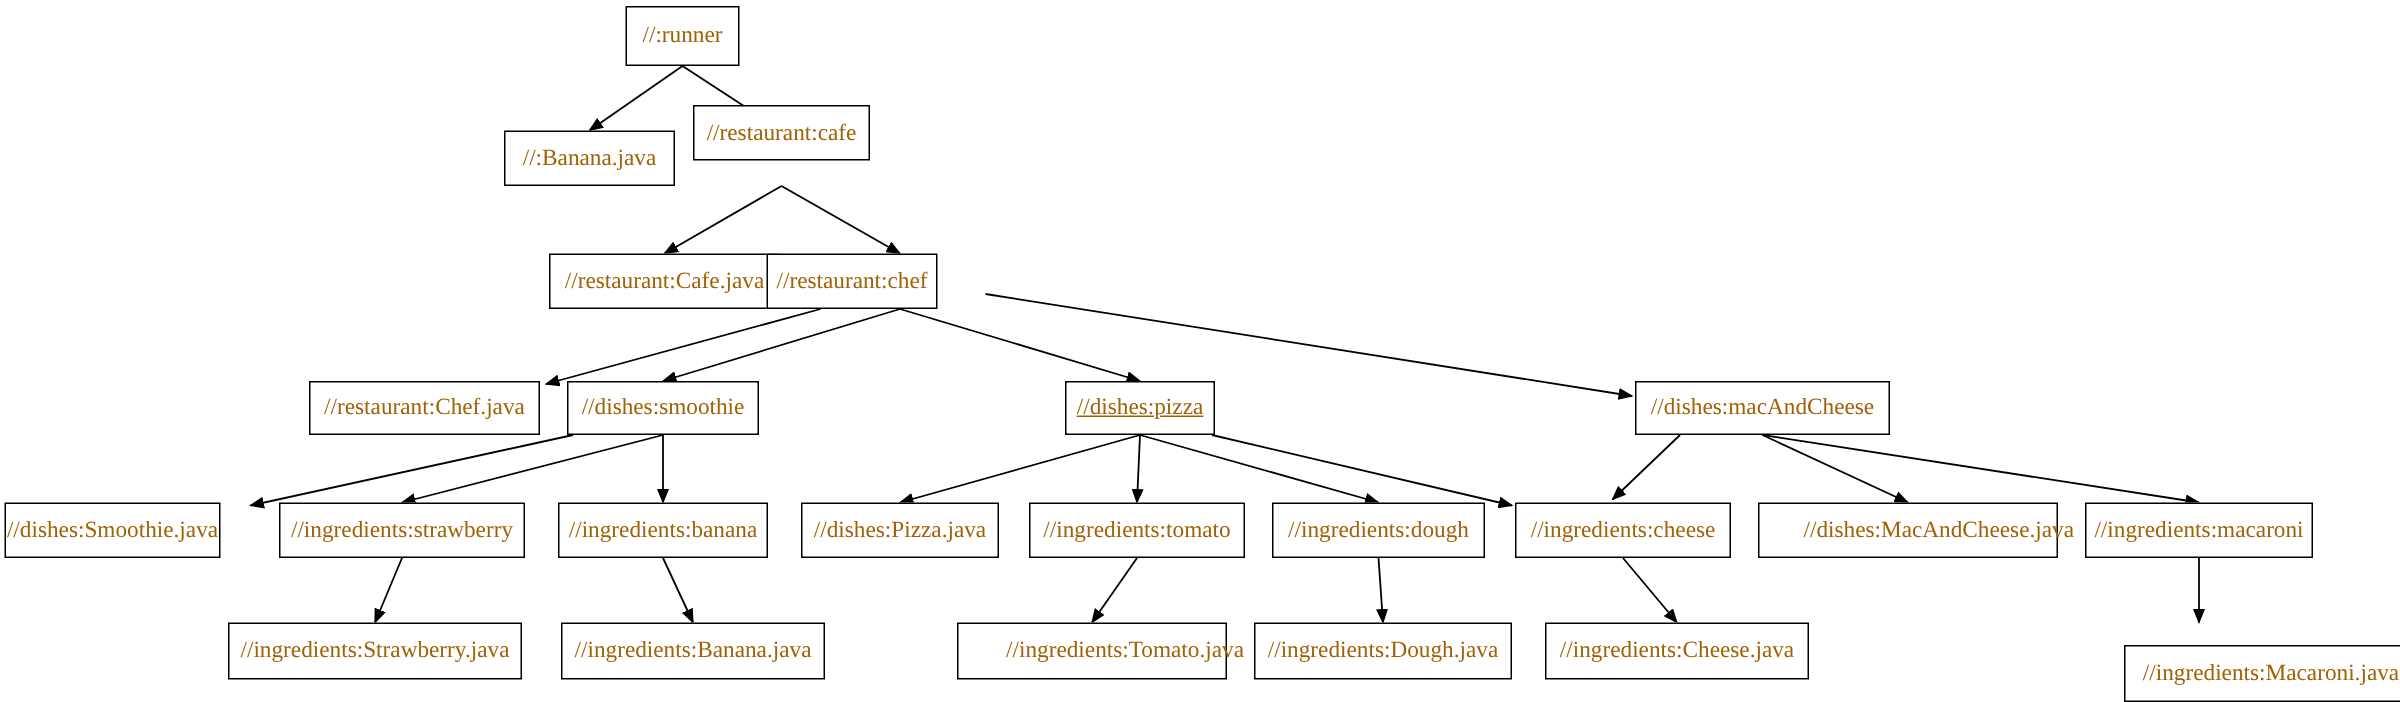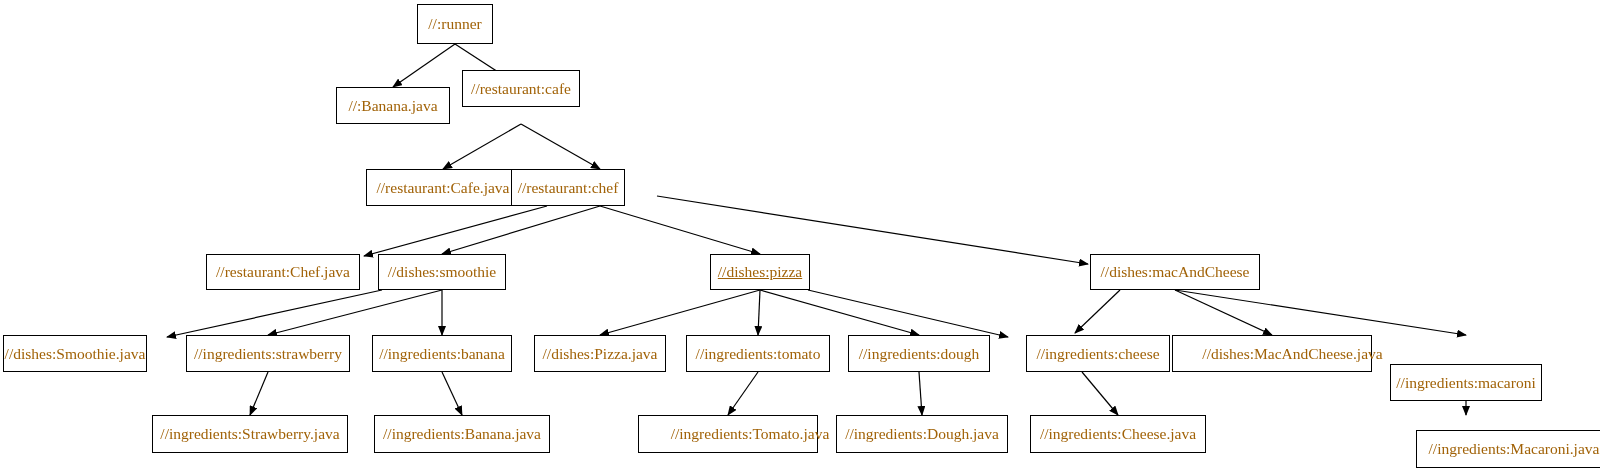--- a/index.html
+++ b/index.html
@@ -118,27 +118,27 @@
       </div>
       <div class="node" style="left: 534px; top: 335px; width: 132px; height: 37px; background: rgb(255, 255, 255); border-color: rgb(0, 0, 0);">
         <span class="node-label">//dishes:Pizza.java</span>
       </div>
       <div class="node" style="left: 686px; top: 335px; width: 144px; height: 37px; background: rgb(255, 255, 255); border-color: rgb(0, 0, 0);">
         <span class="node-label">//ingredients:tomato</span>
       </div>
       <div class="node" style="left: 848px; top: 335px; width: 142px; height: 37px; background: rgb(255, 255, 255); border-color: rgb(0, 0, 0);">
         <span class="node-label">//ingredients:dough</span>
       </div>
-      <div class="node" style="left: 1010px; top: 335px; width: 144px; height: 37px; background: rgb(255, 255, 255); border-color: rgb(0, 0, 0); margin-left: 16px;">
+      <div class="node" style="left: 1010px; top: 335px; width: 144px; height: 37px; background: rgb(255, 255, 255); border-color: rgb(0, 0, 0);">
         <span class="node-label">//ingredients:cheese</span>
       </div>
       <div class="node" style="left: 1172px; top: 335px; width: 200px; height: 37px; background: rgb(255, 255, 255); border-color: rgb(0, 0, 0); padding-left: 41px;">
         <span class="node-label">//dishes:MacAndCheese.java</span>
       </div>
-      <div class="node" style="left: 1390px; top: 335px; width: 152px; height: 37px; background: rgb(255, 255, 255); border-color: rgb(0, 0, 0); margin-top: 29px;">
+      <div class="node" style="left: 1390px; top: 335px; width: 152px; height: 37px; background: rgb(255, 255, 255); border-color: rgb(0, 0, 0);">
         <span class="node-label">//ingredients:macaroni</span>
       </div>
       <div class="node" style="left: 152px; top: 415px; width: 196px; height: 38px; background: rgb(255, 255, 255); border-color: rgb(0, 0, 0);">
         <span class="node-label">//ingredients:Strawberry.java</span>
       </div>
       <div class="node" style="left: 374px; top: 415px; width: 176px; height: 38px; background: rgb(255, 255, 255); border-color: rgb(0, 0, 0);">
         <span class="node-label">//ingredients:Banana.java</span>
       </div>
       <div class="node" style="left: 638px; top: 415px; width: 180px; height: 38px; background: rgb(255, 255, 255); border-color: rgb(0, 0, 0); padding-left: 44px;">
         <span class="node-label">//ingredients:Tomato.java</span>

